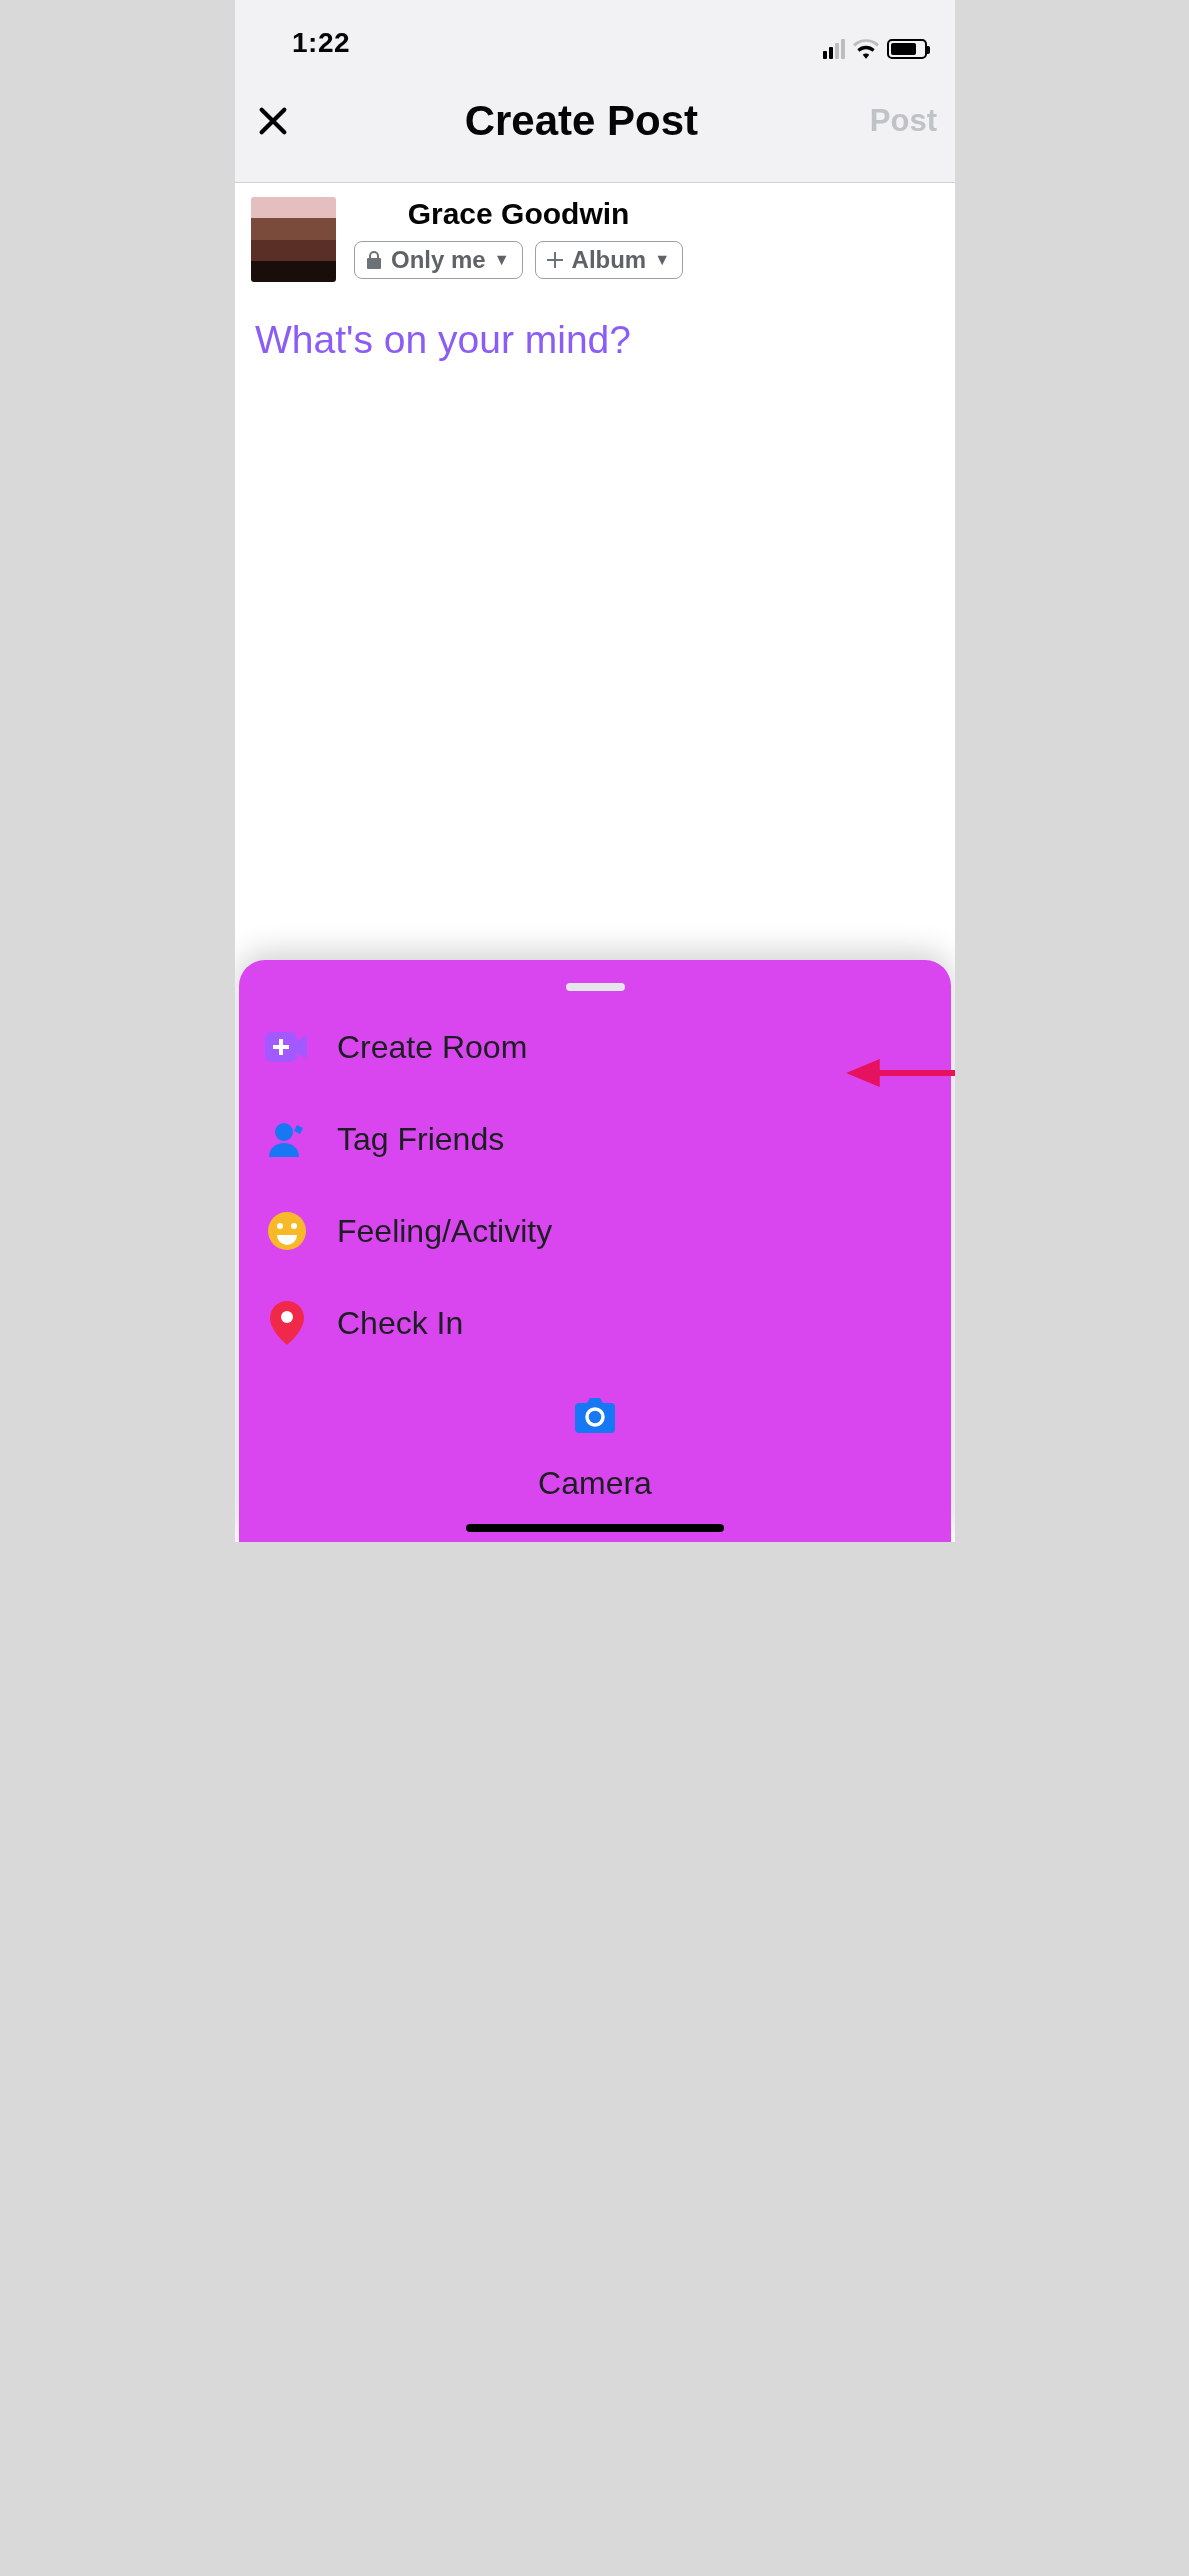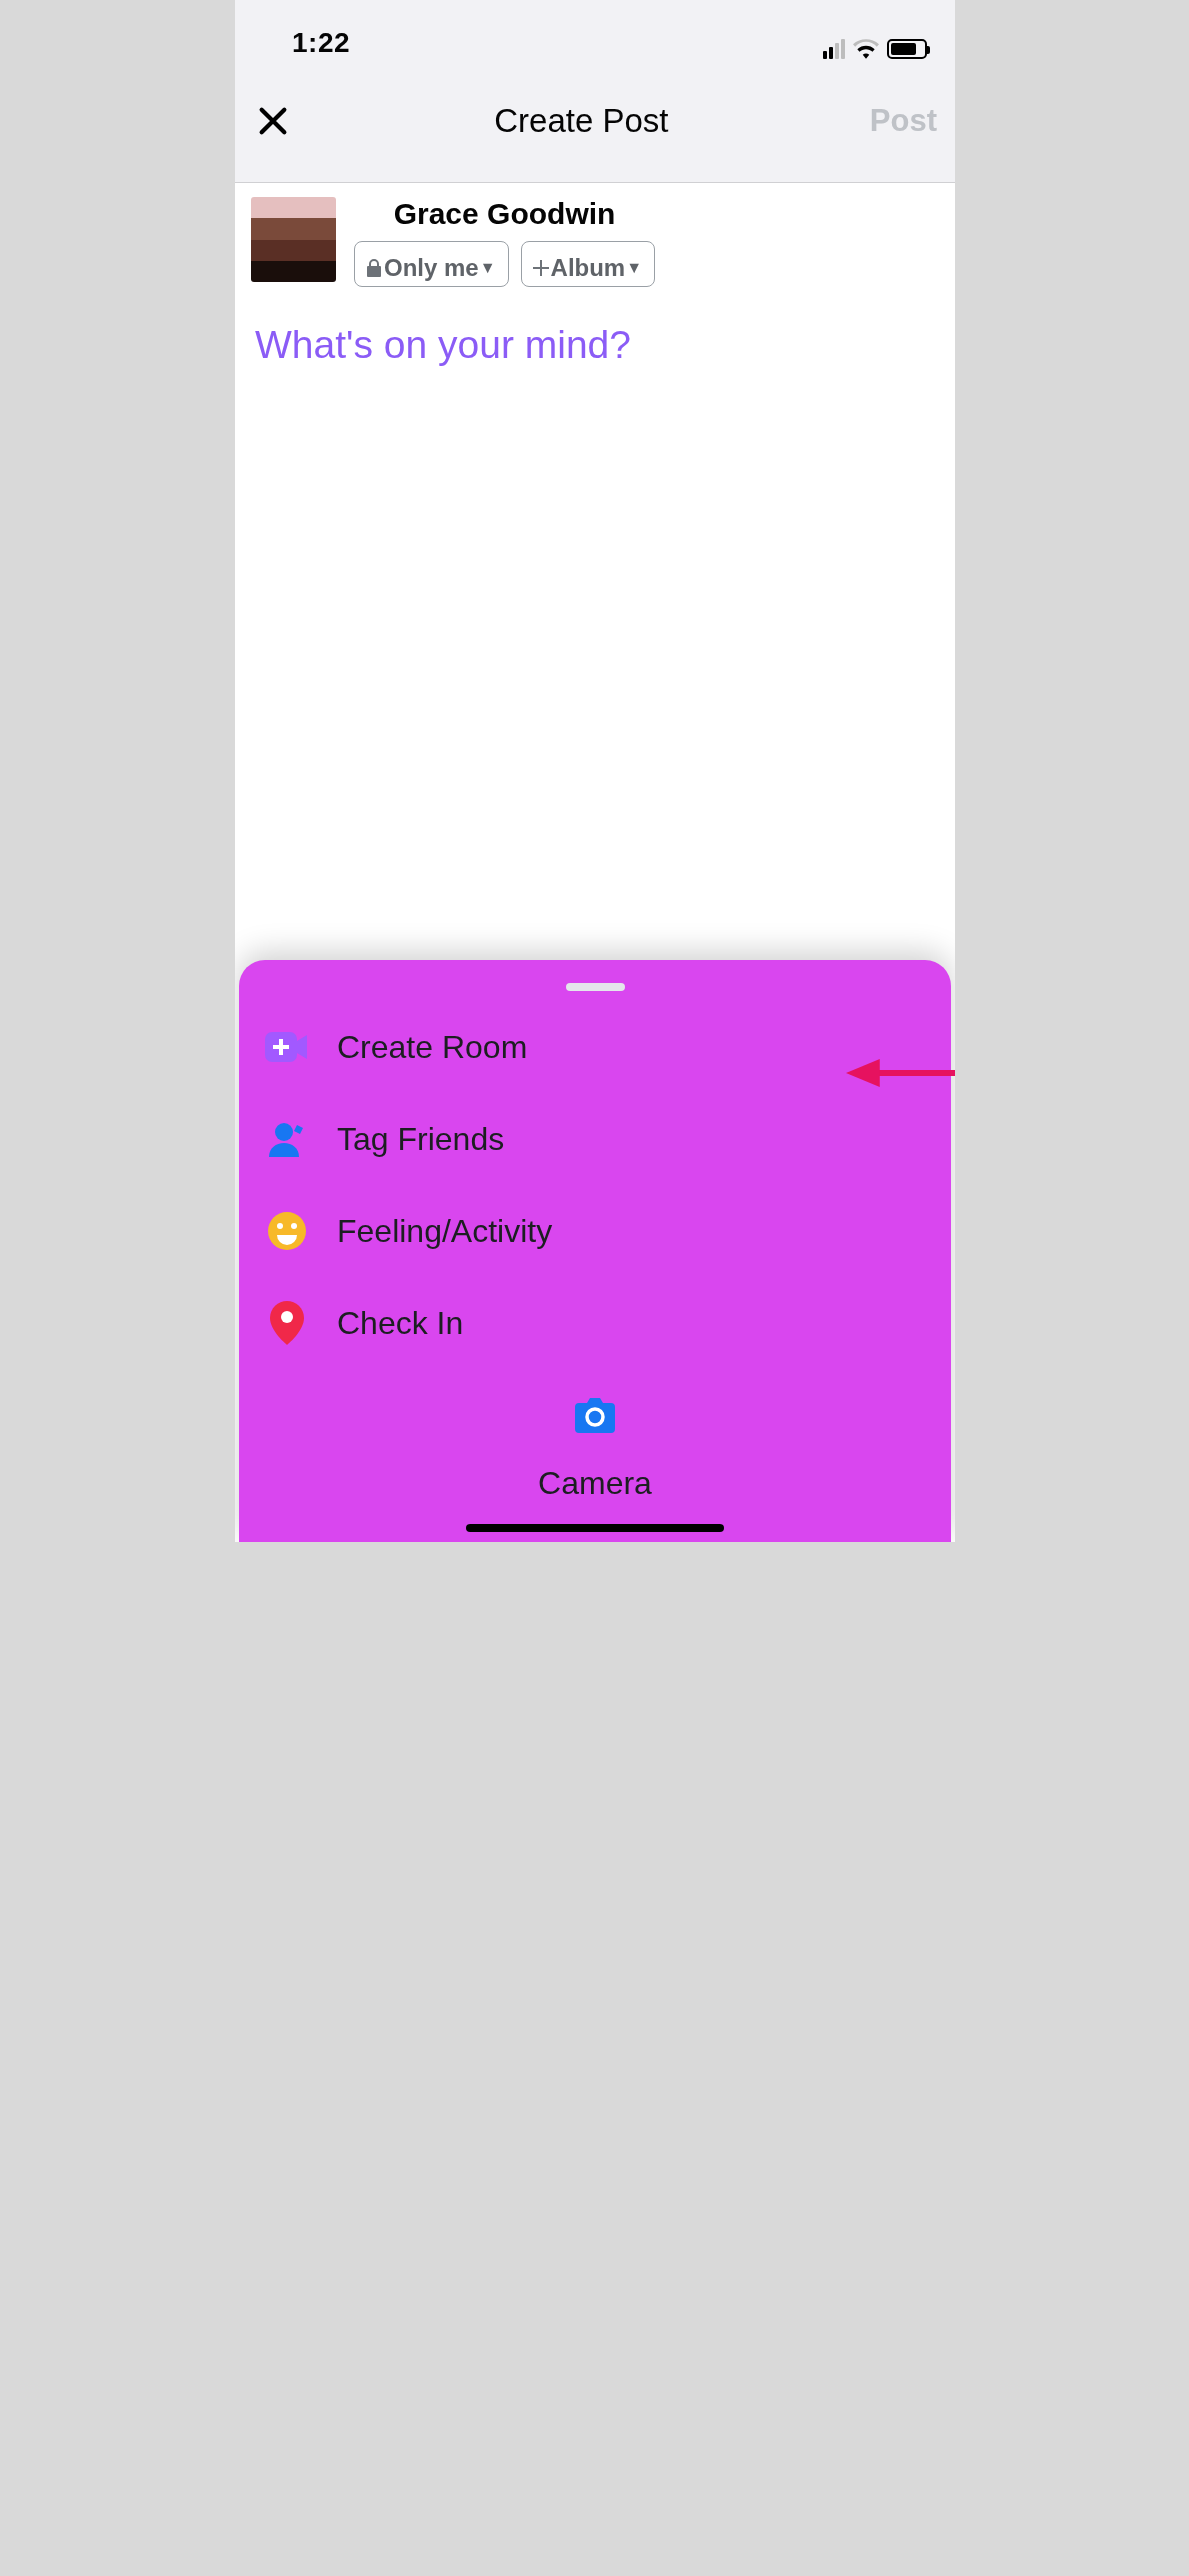--- a/index.html
+++ b/index.html
@@ -58,21 +58,21 @@
     display:flex;
     align-items:center;
     justify-content:space-between;
     padding:0 18px;
   }
   .nav-close{
     width:40px;height:40px;display:flex;align-items:center;justify-content:center;
     cursor:pointer;
   }
   .nav-close svg{width:34px;height:34px;}
-  .nav-title{font-size:33px;font-weight:400;}
+  .nav-title{font-size:42px;font-weight:700;}
   .nav-post{
     font-size:31px;font-weight:600;color:#bfc2c7;
   }
 
   
   .composer {
     background:#fff;
     height: calc(100% - 59px - 124px);
     position:relative;
   }
@@ -84,22 +84,22 @@
   }
   .avatar {
     width:85px;height:85px;border-radius:3px;
     background:
       linear-gradient(#e5bfbf 0 25%, #7a4a3a 25% 50%, #5a2f25 50% 75%, #1a0e0b 75% 100%);
     flex-shrink:0;
   }
   .name-block .user-name{font-size:30px;font-weight:700;margin-bottom:10px;text-align:center;}
   .pill-row{display:flex;gap:12px;}
   .pill {
-    border:1.5px solid #9aa0a6;border-radius:8px;padding:14px 12px 6px 10px;
-    display:flex;align-items:center;gap:1px;color:#5f6368;font-size:24px;font-weight:600;
+    border:1.5px solid #9aa0a6;border-radius:8px;padding:6px 12px 6px 10px;
+    display:flex;align-items:center;gap:8px;color:#5f6368;font-size:24px;font-weight:600;
     cursor:pointer;line-height:1;
   }
   .pill .caret{font-size:16px;}
   .pill .glyph{display:flex;}
 
   
   .placeholder {
     color:#8b5cf6;
     font-size:39px;
     padding:36px 20px;

